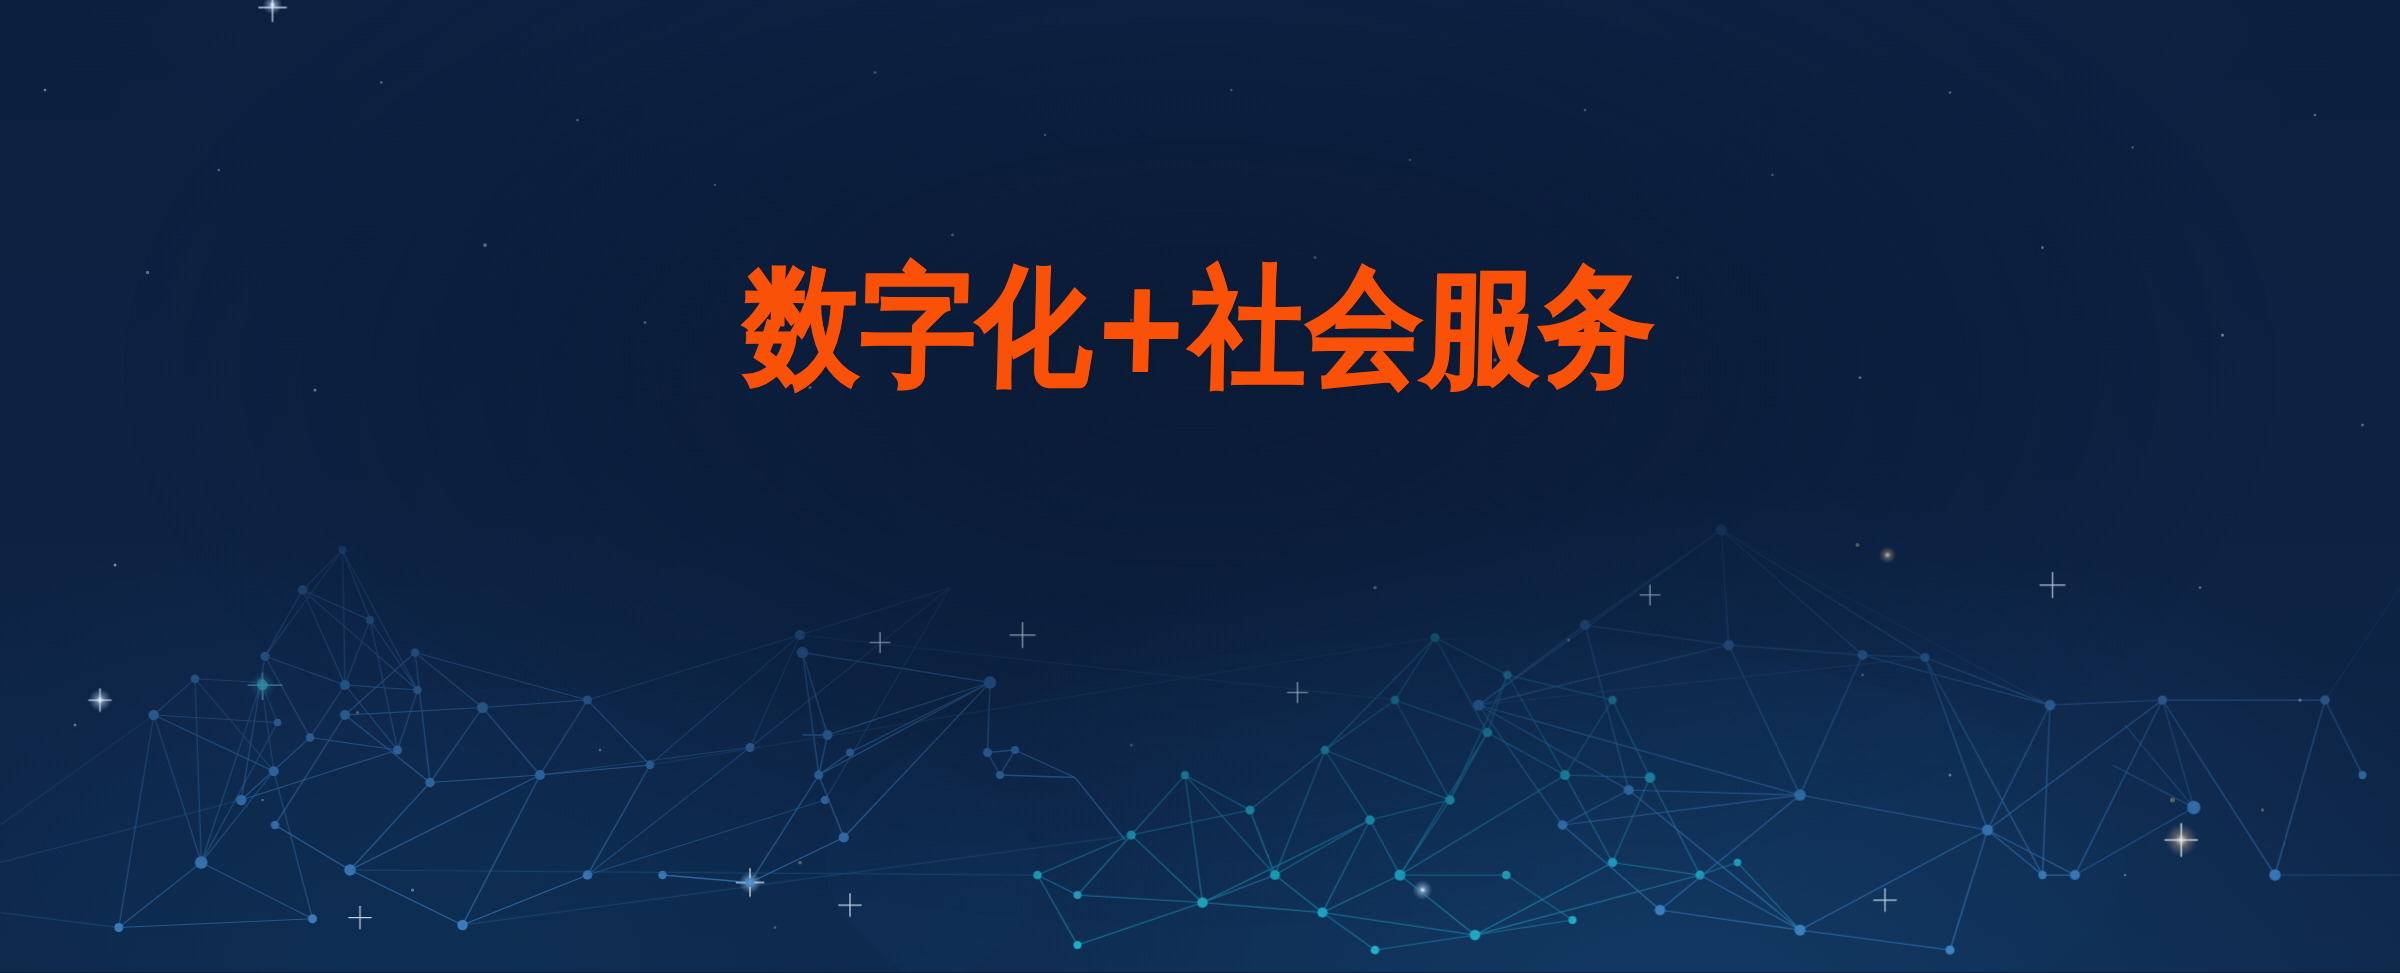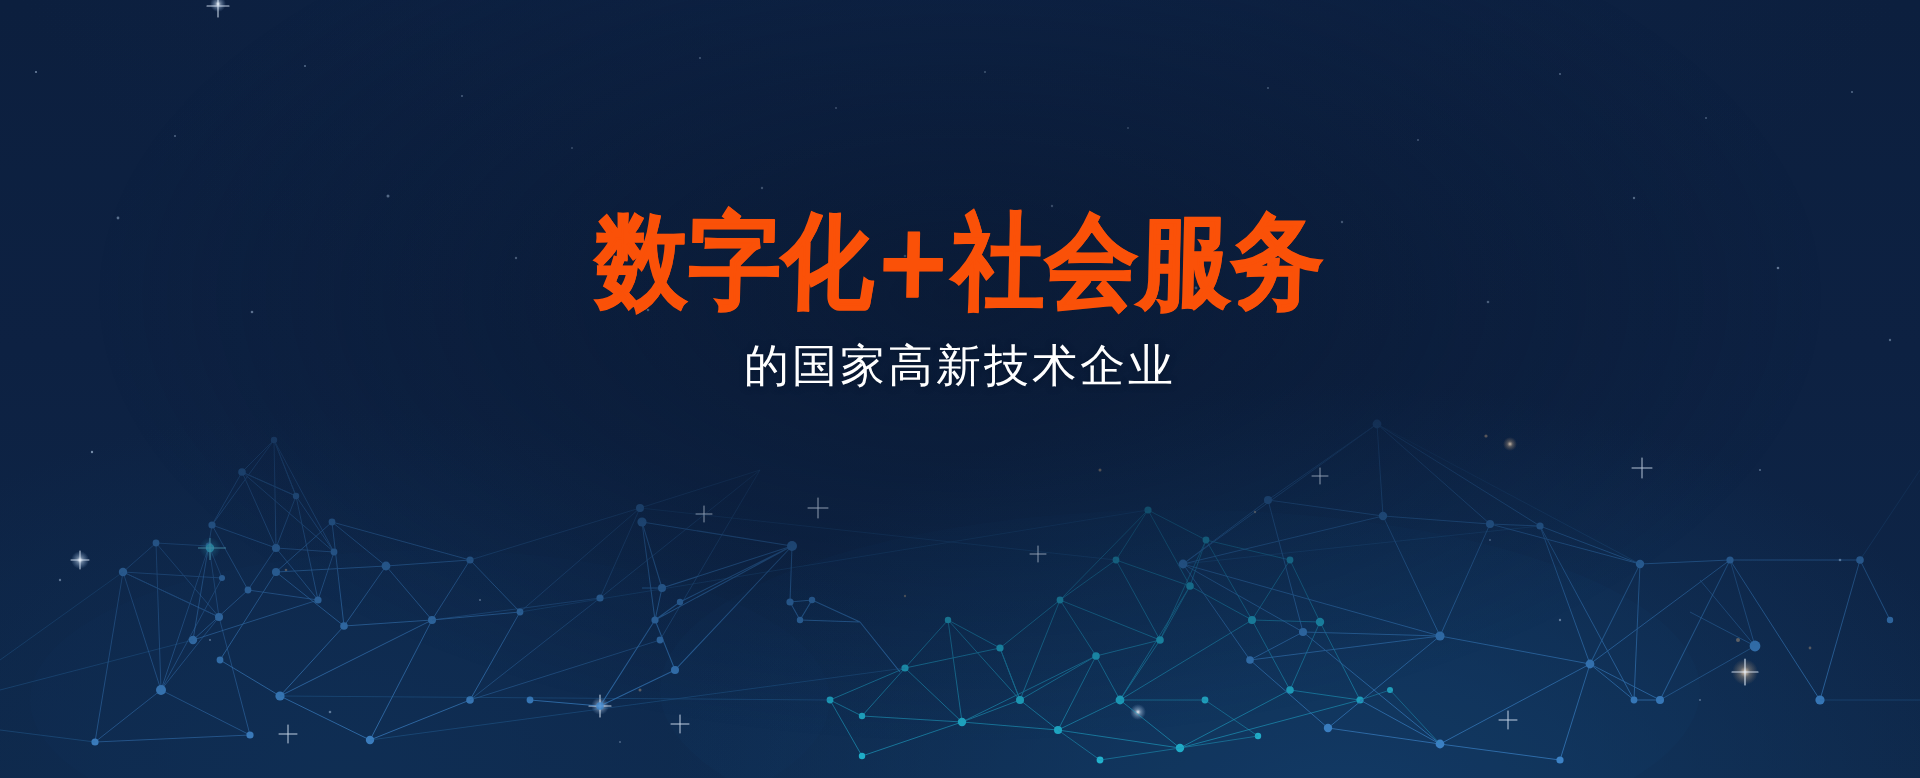--- a/index.html
+++ b/index.html
@@ -440,16 +440,15 @@
         <path d="M280,696 L830,700 M1183,564 L1540,526 M1377,424 L1640,564"></path>
         <path d="M1920,470 L1860,560 M1920,700 L1820,700"></path>
       </g>
     </g>
   </svg>
 
   <div class="bg-vignette"></div>
 
   <div class="text-block">
     <h1 class="headline">数字化+社会服务</h1>
-    <p class="subtitle">的国家高新技术企业</p>
   </div>
 
 </div>
 
 </body></html>

